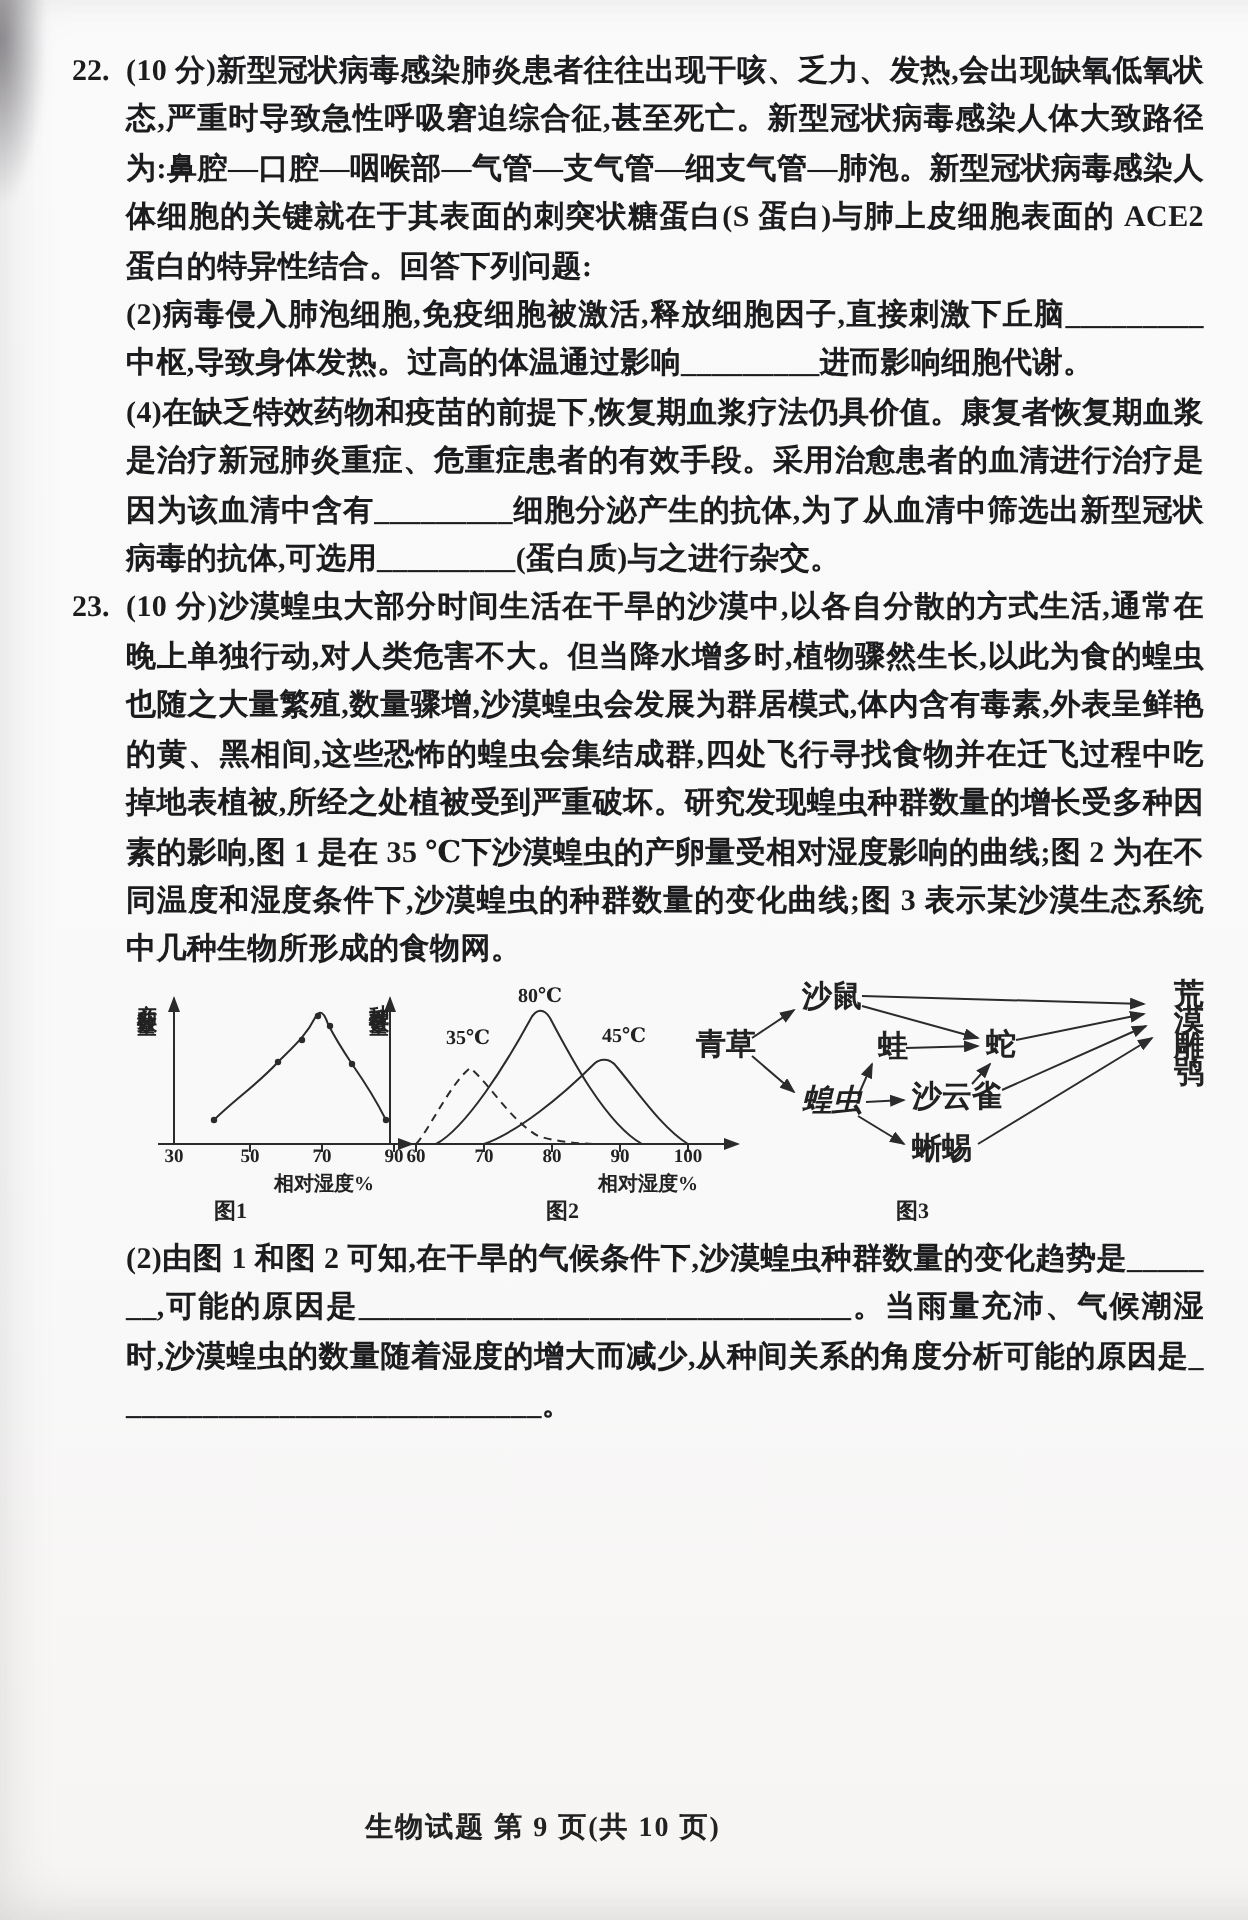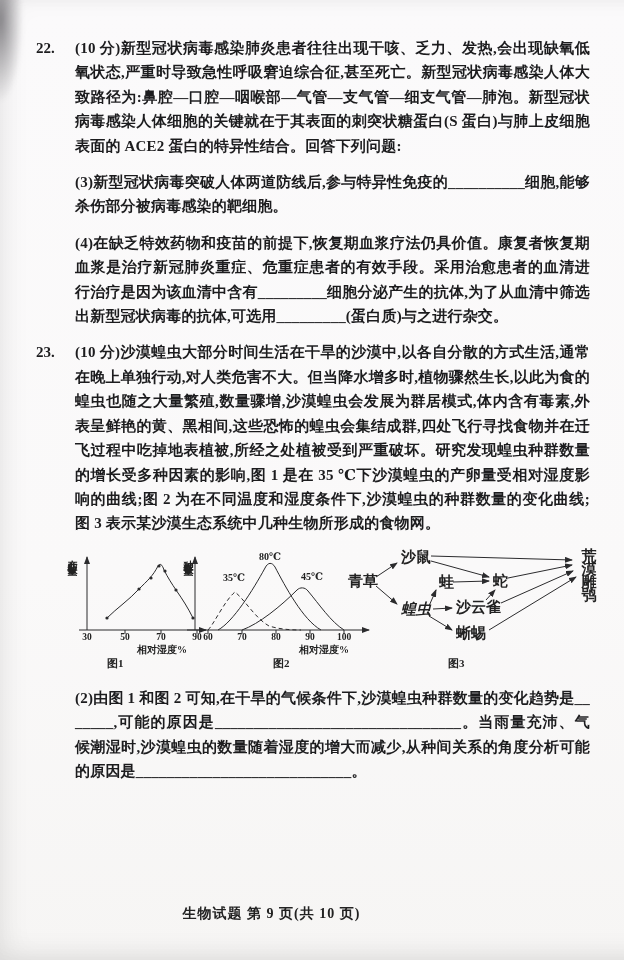--- a/index.html
+++ b/index.html
@@ -17,55 +17,55 @@
   }
   .smudge{
     position:absolute;left:-10px;top:-14px;width:34px;height:120px;
     background:radial-gradient(ellipse at 30% 28%,rgba(48,46,52,.55),rgba(48,46,52,0) 68%);
     filter:blur(2px);
   }
   .content{position:absolute;left:36px;top:24px;width:566px;}
   .q{position:relative;padding-left:27px;}
   .qnum{position:absolute;left:0;top:0;font-size:15px;font-weight:600;line-height:24.4px;}
   p.t{
-    margin:12px;font-size:15px;font-weight:600;line-height:24.4px;
+    margin:0;font-size:15px;font-weight:600;line-height:24.4px;
     text-align:justify;text-justify:inter-ideograph;letter-spacing:.2px;
     word-break:break-all;
   }
   .figures{position:relative;height:126px;margin:2px 0 2px 0;}
   .fig{position:absolute;top:0;}
   .fig svg{position:absolute;left:0;top:0;}
   .flabel{position:absolute;font-size:10px;font-weight:600;white-space:nowrap;color:#222;}
   .vlabel{
     position:absolute;writing-mode:vertical-rl;text-orientation:upright;
     font-size:10px;font-weight:600;letter-spacing:2px;color:#222;
   }
   .tick{position:absolute;font-size:9.5px;font-weight:600;transform:translateX(-50%);color:#222;}
   .cap{position:absolute;font-size:11px;font-weight:600;color:#222;}
   .node{position:absolute;font-size:15px;font-weight:600;line-height:13px;color:#222;white-space:nowrap;}
-  .node.wrap{white-space:normal;width:26px;text-align:center;font-family:Liberation Serif, serif;}
+  .node.wrap{white-space:normal;width:26px;text-align:right;font-family:Liberation Serif, serif;}
   .footer{
     position:absolute;left:0;top:905px;width:543px;text-align:center;
     font-size:14px;font-weight:600;letter-spacing:1px;color:#222;
   }
   .stroke{stroke:#2b2b2d;stroke-width:1;fill:none;}
   .dot{fill:#2b2b2d;}
 </style>
 </head>
 <body>
 
 <div class="page">
   <div class="smudge"></div>
 
   <div class="content">
 
     <div class="q">
       <span class="qnum">22.</span>
       <p class="t">(10 分)新型冠状病毒感染肺炎患者往往出现干咳、乏力、发热,会出现缺氧低氧状态,严重时导致急性呼吸窘迫综合征,甚至死亡。新型冠状病毒感染人体大致路径为:鼻腔—口腔—咽喉部—气管—支气管—细支气管—肺泡。新型冠状病毒感染人体细胞的关键就在于其表面的刺突状糖蛋白(S 蛋白)与肺上皮细胞表面的 ACE2 蛋白的特异性结合。回答下列问题:</p>
-      <p class="t">(3)新型冠状病毒突破人体两道防线后,参与特异性免疫的__________细胞,能够杀伤部分被病毒感染的靶细胞。</p>
+      <p class="t">(2)病毒侵入肺泡细胞,免疫细胞被激活,释放细胞因子,直接刺激下丘脑_________中枢,导致身体发热。过高的体温通过影响_________进而影响细胞代谢。</p>
       <p class="t">(4)在缺乏特效药物和疫苗的前提下,恢复期血浆疗法仍具价值。康复者恢复期血浆是治疗新冠肺炎重症、危重症患者的有效手段。采用治愈患者的血清进行治疗是因为该血清中含有_________细胞分泌产生的抗体,为了从血清中筛选出新型冠状病毒的抗体,可选用_________(蛋白质)与之进行杂交。</p>
     </div>
 
     <div class="q">
       <span class="qnum">23.</span>
       <p class="t">(10 分)沙漠蝗虫大部分时间生活在干旱的沙漠中,以各自分散的方式生活,通常在晚上单独行动,对人类危害不大。但当降水增多时,植物骤然生长,以此为食的蝗虫也随之大量繁殖,数量骤增,沙漠蝗虫会发展为群居模式,体内含有毒素,外表呈鲜艳的黄、黑相间,这些恐怖的蝗虫会集结成群,四处飞行寻找食物并在迁飞过程中吃掉地表植被,所经之处植被受到严重破坏。研究发现蝗虫种群数量的增长受多种因素的影响,图 1 是在 35 ℃下沙漠蝗虫的产卵量受相对湿度影响的曲线;图 2 为在不同温度和湿度条件下,沙漠蝗虫的种群数量的变化曲线;图 3 表示某沙漠生态系统中几种生物所形成的食物网。</p>
 
       <div class="figures">
 
         <div class="fig" style="left:0;width:150px;height:126px;">

